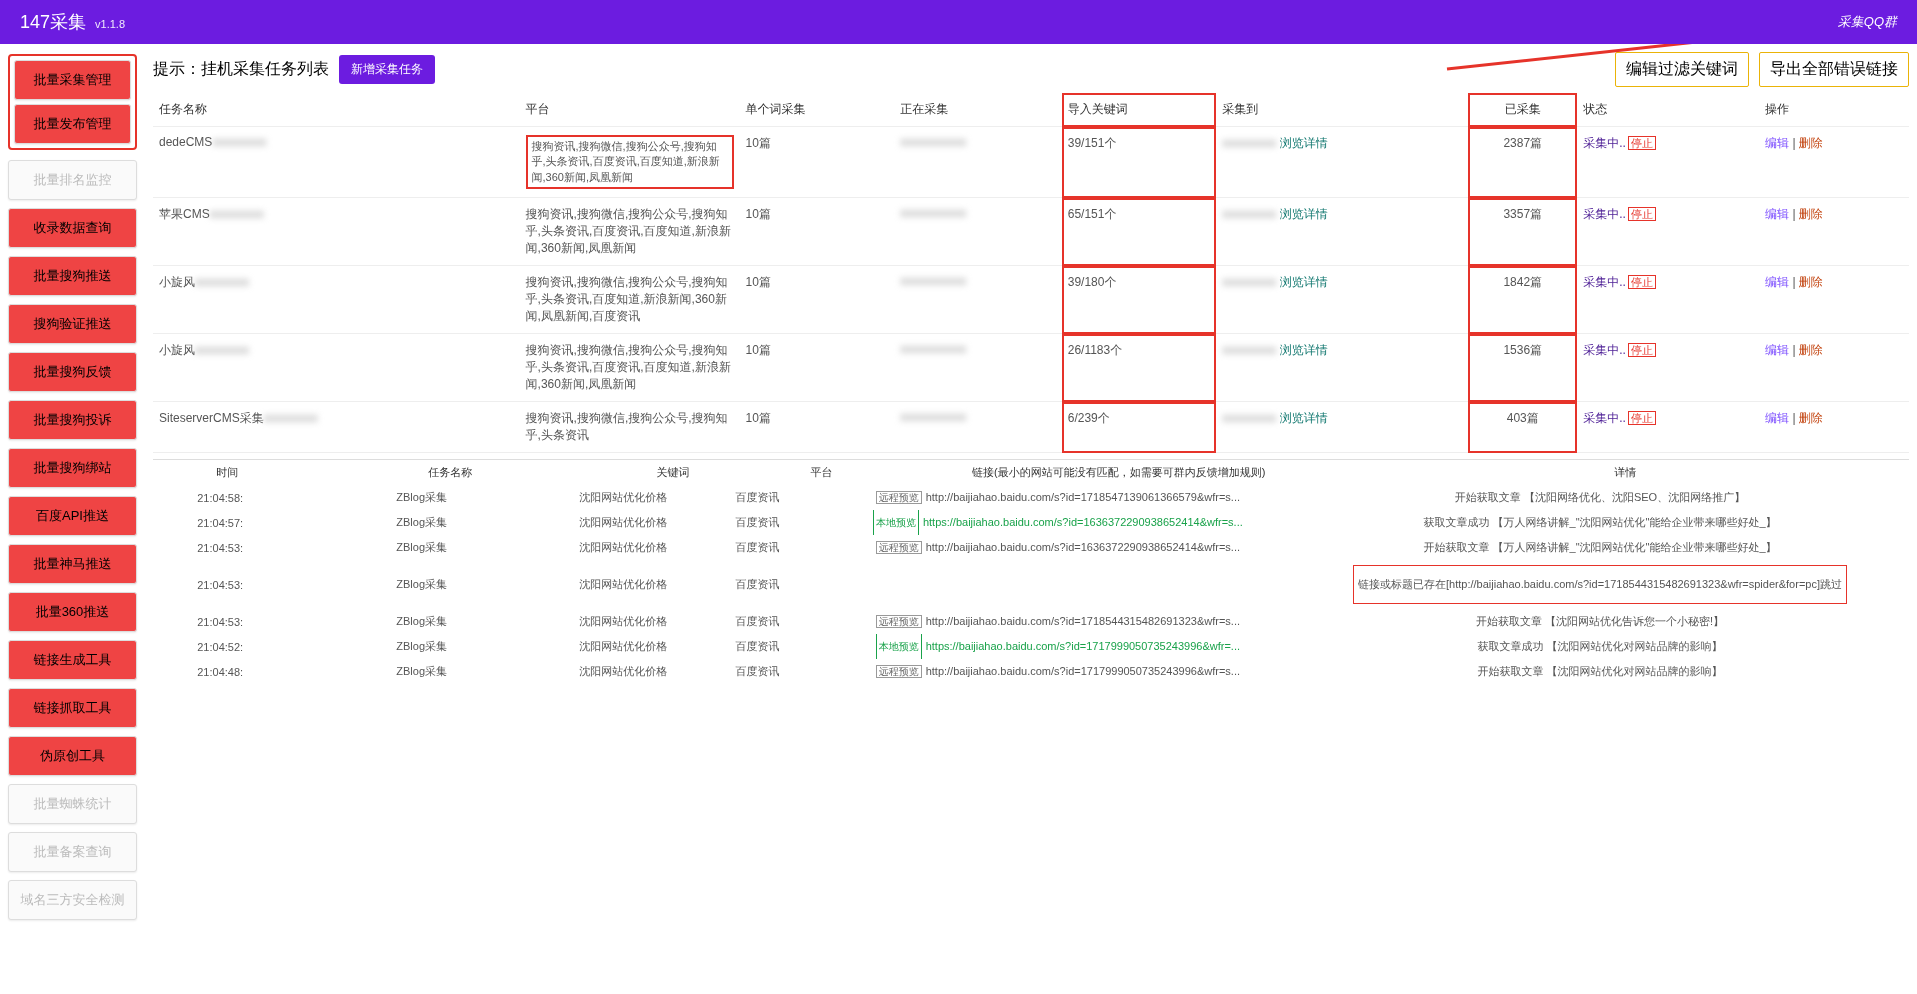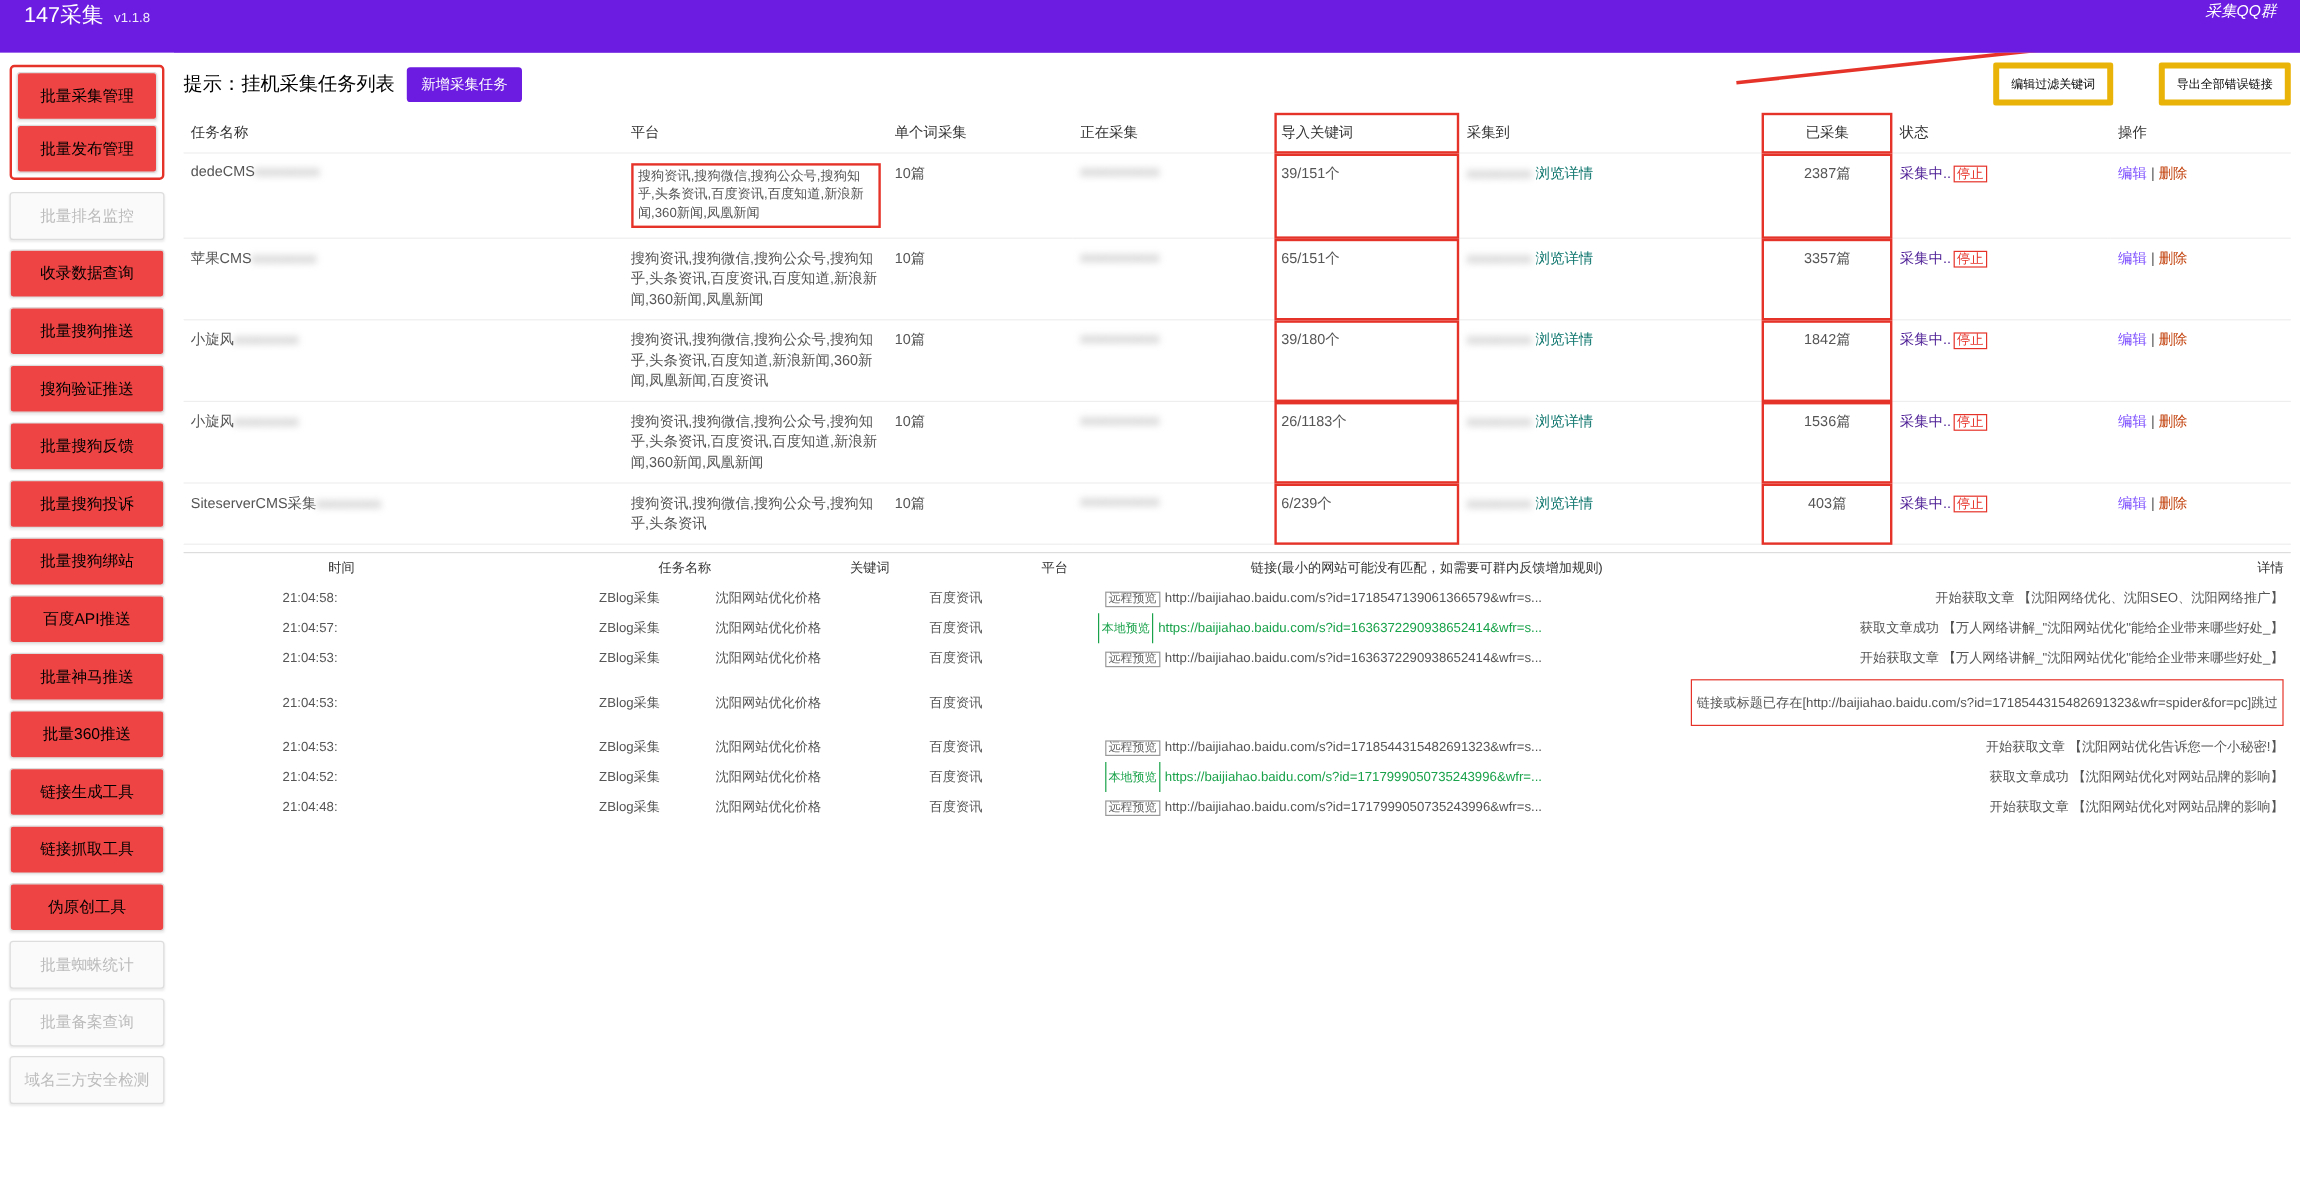--- a/index.html
+++ b/index.html
@@ -1,59 +1,59 @@
 <!DOCTYPE html>
 <html><head>
 <meta charset="utf-8">
 <style>
 * { margin: 0; padding: 0; box-sizing: border-box; }
 body { font-family: "Microsoft YaHei", Arial, sans-serif; font-size: 12px; background: #fff; }
 
-.header { background: #6c1ce0; color: #fff; height: 44px; display: flex; padding: 0 20px; justify-content: space-between; gap: 36px; }
+.header { background: #6c1ce0; color: #fff; height: 44px; display: flex; align-items: center; padding: 0 20px; justify-content: space-between; gap: 36px; }
 .header .brand { font-size: 18px; font-weight: 400; }
 .header .brand .ver { font-size: 11px; margin-left: 4px; opacity: 0.9; }
 .header .qq { font-size: 13px; font-style: italic; }
 
 .layout { display: flex; height: calc(100vh - 44px); }
 
 .sidebar { width: 145px; padding: 10px 8px; background: #fff; }
 .sidebar .group { border: 2px solid #e6332a; border-radius: 4px; padding: 4px; margin-bottom: 10px; }
 .sidebar button { display: block; width: 100%; margin-bottom: 8px; padding: 10px 6px; background: #ef4444; border: 1px solid #ddd; border-radius: 3px; font-size: 13px; cursor: pointer; box-shadow: 0 1px 2px rgba(0,0,0,0.08); }
 .sidebar .group button { margin-bottom: 4px; }
 .sidebar .group button:last-child { margin-bottom: 0; }
 .sidebar button.disabled { color: #bbb; background: #fafafa; cursor: default; }
 
 .main { flex: 1; padding: 8px; overflow: hidden; display: flex; flex-direction: column; position: relative; }
 
 .toolbar { display: flex; align-items: center; gap: 10px; margin-bottom: 6px; }
 .toolbar .hint { font-size: 16px; font-weight: 400; }
 .toolbar .newtask { background: #6c1ce0; color: #fff; border: none; padding: 6px 12px; border-radius: 3px; font-size: 12px; cursor: pointer; }
 .toolbar .spacer { flex: 1; }
-.toolbar .rbtn { background: #fff; border: 5px solid #eab308; padding: 6px 10px; font-size: 10px; border-radius: 2px; cursor: pointer; margin-left: 28px; }
+.toolbar .rbtn { background: #fff; border: 1px solid #eab308; padding: 6px 10px; font-size: 16px; border-radius: 2px; cursor: pointer; }
 
 .arrow-overlay { position: absolute; top: -30px; right: 80px; width: 400px; height: 60px; pointer-events: none; z-index: 10; }
 
 .tasks { width: 100%; border-collapse: collapse; }
 .tasks th, .tasks td { text-align: left; padding: 8px 6px; font-size: 12px; color: #555; border-bottom: 1px solid #eee; vertical-align: top; }
 .tasks th { font-weight: 400; color: #333; }
 .tasks .col-plat { width: 220px; }
 .tasks .plat-box { border: 2px solid #e6332a; padding: 2px 4px; display: inline-block; font-size: 11px; line-height: 1.4; }
 .tasks .col-kw { }
 .tasks th.col-kw, .tasks td.col-kw { outline: 2px solid #e6332a; outline-offset: -2px; }
 .tasks th.col-done, .tasks td.col-done { outline: 2px solid #e6332a; outline-offset: -2px; text-align: center; }
 .browse { color: #0f766e; cursor: pointer; }
 .status-run { color: #4c1d95; }
 .status-stop { color: #e6332a; border: 1px solid #e6332a; padding: 0 2px; margin-left: 2px; cursor: pointer; font-size: 11px; }
 .op-edit { color: #7b4cff; cursor: pointer; }
 .op-del { color: #c2410c; cursor: pointer; }
 .blur { filter: blur(3px); color: #999; }
 
 .log-wrap { margin-top: 6px; flex: 1; overflow: hidden; border-top: 1px solid #ddd; display: flex; flex-direction: column; }
 .logs { width: 100%; border-collapse: collapse; }
-.logs th, .logs td { text-align: right; padding: 5px 6px; font-size: 11px; color: #555; white-space: nowrap; overflow: hidden; text-overflow: ellipsis; }
+.logs th, .logs td { text-align: center; padding: 5px 6px; font-size: 11px; color: #555; white-space: nowrap; overflow: hidden; text-overflow: ellipsis; }
 .logs th { font-weight: 400; color: #333; }
 .log-body { overflow-y: scroll; overflow-x: scroll; flex: 1; }
 .badge-remote { border: 1px solid #999; color: #666; font-size: 10px; padding: 0 2px; margin-right: 4px; }
 .badge-local { border: 1px solid #19a24a; color: #19a24a; font-size: 10px; padding: 16px 2px; margin-right: 4px; }
 .link-green { color: #19a24a; }
 .detail-hl { border: 1px solid #e6332a; padding: 11px 4px; display: inline-block; }
 
 .c-time{width:110px}.c-task{width:220px}.c-kw{width:110px}.c-plat{width:110px}.c-link{width:330px}.c-detail{width:420px}
 </style>
 </head>

